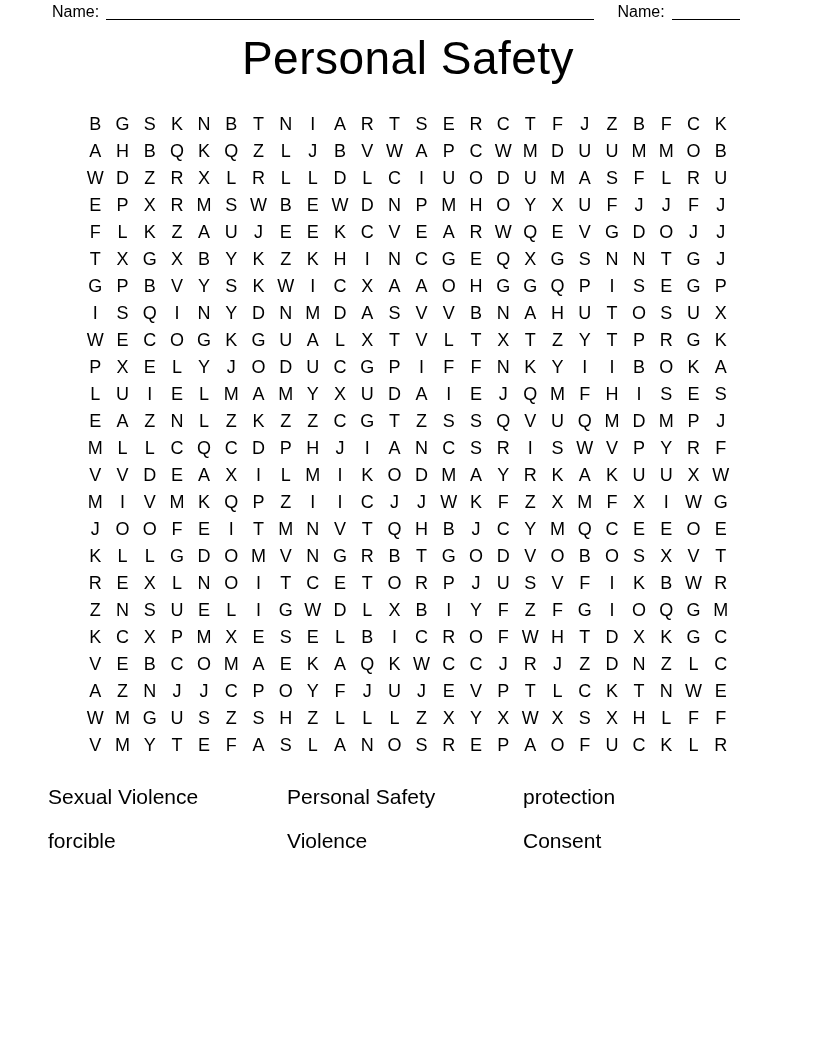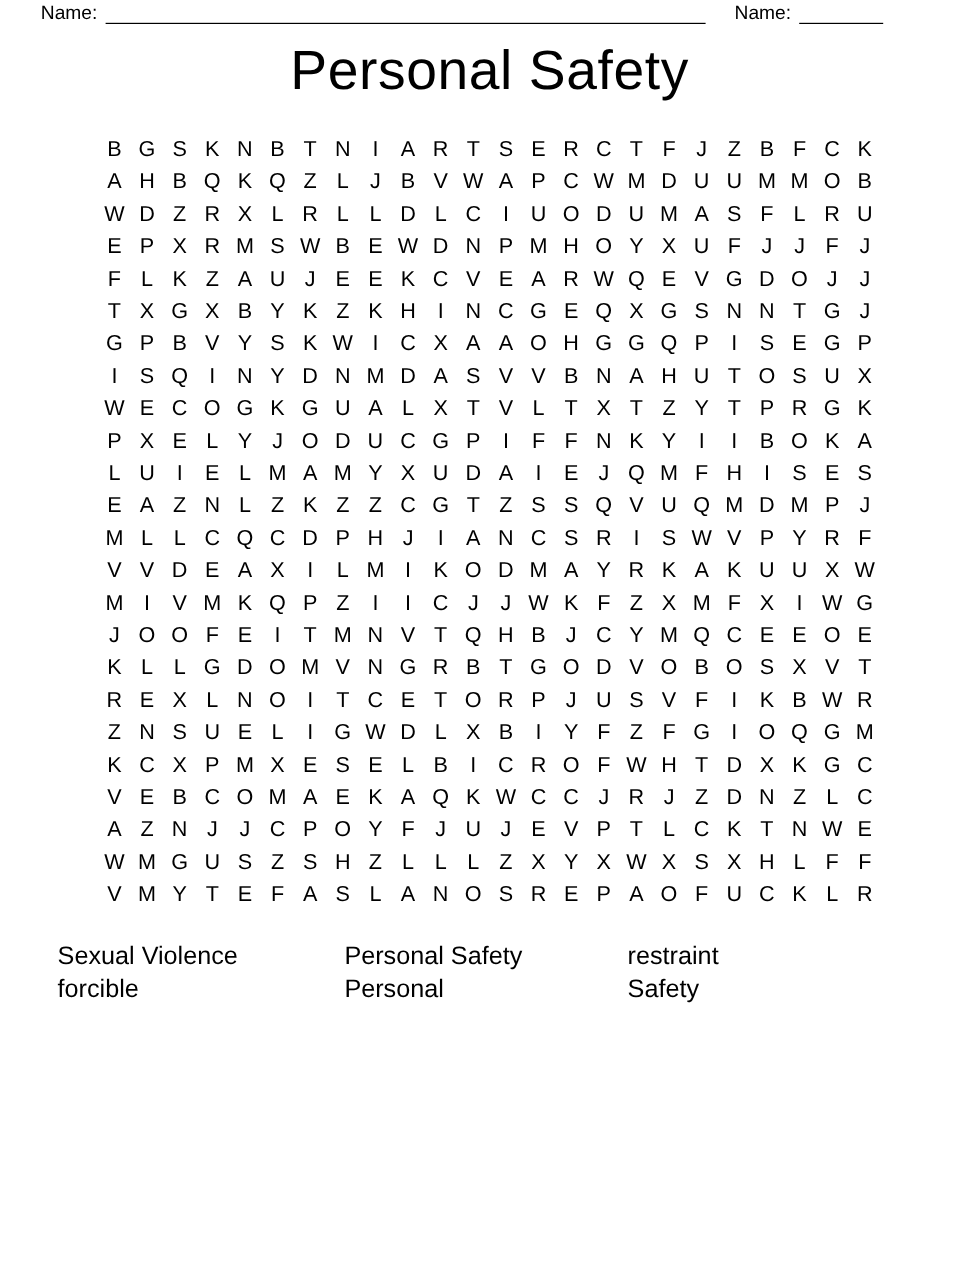--- a/index.html
+++ b/index.html
@@ -10,21 +10,21 @@
     color: #000000;
     font-family: "Liberation Sans", sans-serif;
     overflow: hidden;
   }
   .page { width: 816px; height: 1056px; position: relative; }
 
   
   .header-line {
     display: flex;
     align-items: flex-end;
-    margin: 2px 76px 0 34px;
+    margin: 2px 76px 0 52px;
     font-size: 16px;
     height: 18px;
   }
   .hdr-label { white-space: nowrap; line-height: 16px; }
   .blank {
     border-bottom: 1.5px solid #000;
     height: 15px;
     display: inline-block;
   }
   .name-blank { width: 500px; margin-left: 7px; }
@@ -53,21 +53,21 @@
     line-height: 27px;
     text-align: center;
     font-size: 18px;
   }
 
   
   .words {
     display: grid;
     grid-template-columns: 239px 236px auto;
     margin: 26px 60px 0 48px;
-    row-gap: 5px;
+    row-gap: 21px;
     font-size: 21px;
   }
   .word-item { line-height: 23px; white-space: nowrap; }
 </style>
 </head>
 <body>
 
 <div class="page">
 
   <div class="header-line">
@@ -655,21 +655,21 @@
       <div class="cell">U</div>
       <div class="cell">C</div>
       <div class="cell">K</div>
       <div class="cell">L</div>
       <div class="cell">R</div>
     </div>
 
   <div class="words" id="words">
       <div class="word-item">Sexual Violence</div>
       <div class="word-item">Personal Safety</div>
-      <div class="word-item">restraint</div>
+      <div class="word-item">protection</div>
       <div class="word-item">forcible</div>
-      <div class="word-item">Personal</div>
-      <div class="word-item">Safety</div>
+      <div class="word-item">Violence</div>
+      <div class="word-item">Consent</div>
       <div class="word-item"></div>
       <div class="word-item"></div>
     </div>
 
 </div>
 
 </body></html>

